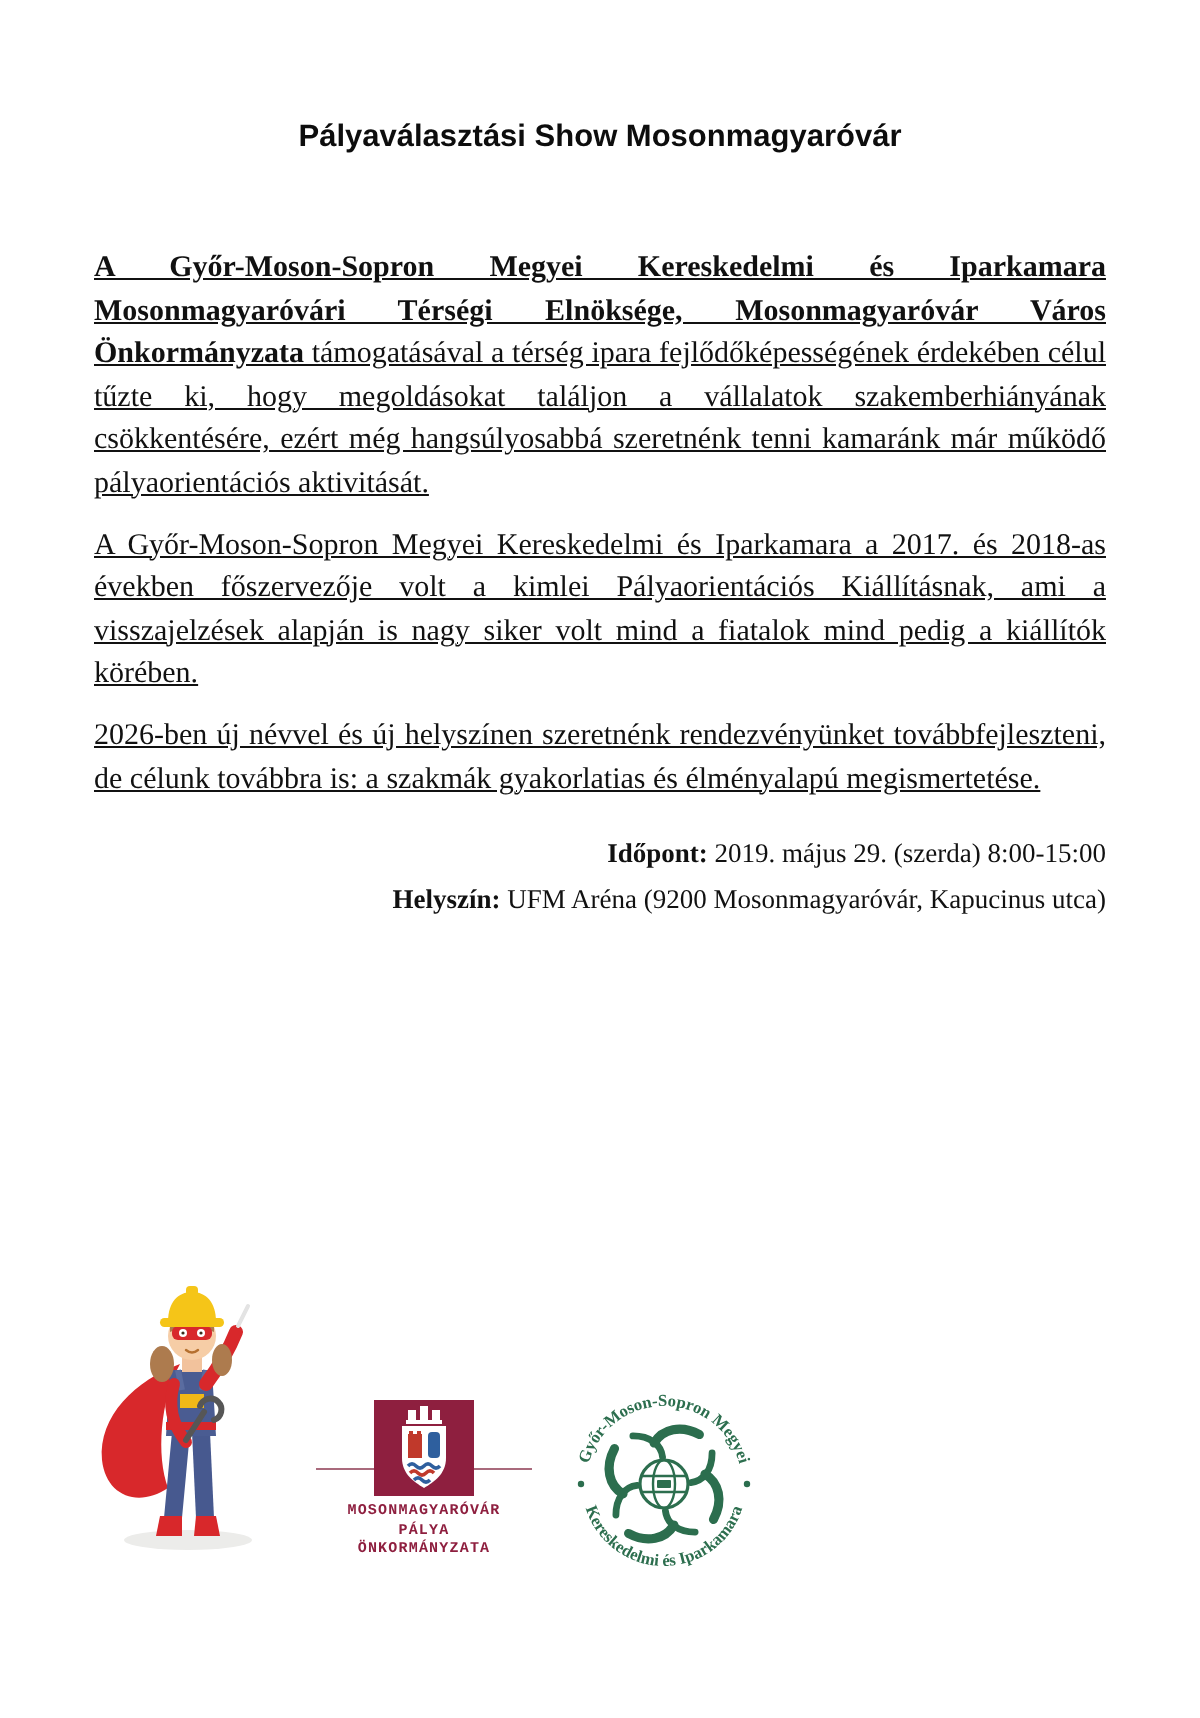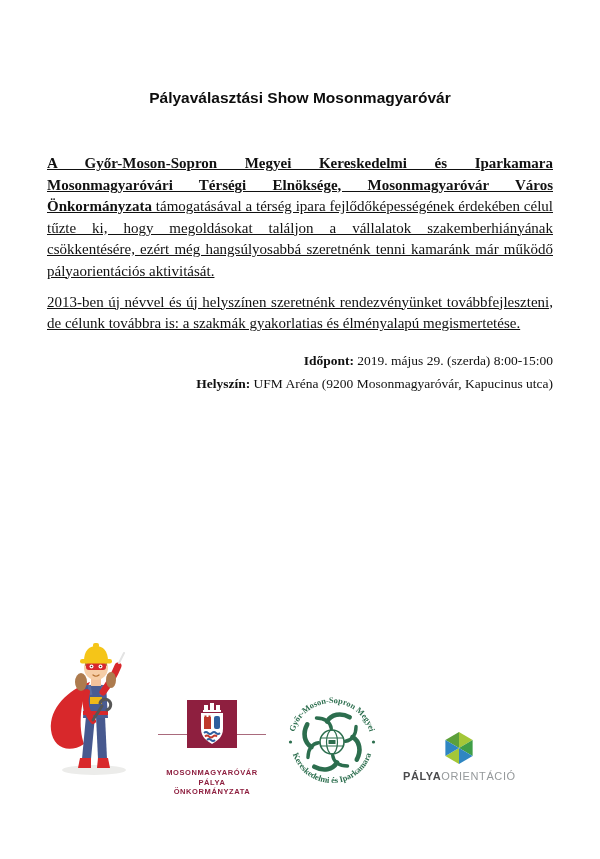--- a/index.html
+++ b/index.html
@@ -1,41 +1,41 @@
 <!DOCTYPE html>
 <html lang="hu"><head>
 <meta charset="utf-8">
 <style>
   html,body{margin:0;padding:0;background:#fff;}
   .page{
     position:relative;width:600px;height:859px;background:#ffffff;
     font-family:"Liberation Serif",serif;color:#111;overflow:hidden;
   }
-  .content{position:absolute;left:47px;right:47px;top:60px;margin-top:29px;}
+  .content{position:absolute;left:47px;right:47px;top:60px;}
   .doc-title{
     margin:0 0 46px 0;text-align:center;
     font-family:"Liberation Sans",sans-serif;font-weight:700;font-size:15.5px;color:#0d0d0d;
   }
   .body-p{
     margin:0 0 9.5px 0;text-align:justify;
     font-size:15px;line-height:21.5px;text-decoration:underline;
   }
   .body-p b{font-weight:700;}
   .details{margin-top:14px;}
   .detail-line{margin:0;font-size:13.5px;line-height:23px;text-align:right;}
   .detail-line b{font-weight:700;}
 
   
   .footer{position:absolute;left:0;top:0;width:600px;height:859px;pointer-events:none;}
   .mascot{position:absolute;left:44px;top:632px;width:100px;height:150px;}
 
   .city-logo{position:absolute;left:158px;top:700px;width:108px;text-align:center;}
   .city-rule{position:absolute;left:0;top:34px;width:108px;height:0;border-top:1px solid #a96a7c;}
   .city-crest{position:relative;display:block;margin:0 auto;width:50px;height:48px;}
-  .city-text{margin-top:20px;font-family:Liberation Sans, sans-serif;font-weight:700;
+  .city-text{margin-top:4px;font-family:Liberation Mono, monospace;font-weight:700;
     font-size:7.5px;line-height:9.5px;letter-spacing:0.6px;color:#8e1f3f;}
 
   .chamber-logo{position:absolute;left:284px;top:694px;width:96px;height:96px;}
 
   .career-logo{position:absolute;left:403px;top:730px;width:112px;text-align:center;}
   .career-cube{display:block;margin:0 auto;width:32px;height:36px;}
   .career-text{margin-top:4px;font-family:"Liberation Sans",sans-serif;font-size:11px;letter-spacing:0.6px;white-space:nowrap;}
   .career-text b{color:#4b4b4d;font-weight:700;}
   .career-text span{color:#95999b;font-weight:400;}
 </style>
@@ -43,22 +43,23 @@
 <body>
 
 <div class="page">
 
   <div class="content">
     <h1 class="doc-title">Pályaválasztási Show Mosonmagyaróvár</h1>
 
     <p class="body-p"><b>A Győr-Moson-Sopron Megyei Kereskedelmi és Iparkamara Mosonmagyaróvári Térségi Elnöksége, Mosonmagyaróvár Város Önkormányzata</b><span> támogatásával a térség ipara fejlődőképességének érdekében célul tűzte ki, hogy megoldásokat találjon a vállalatok szakemberhiányának csökkentésére, ezért még hangsúlyosabbá szeretnénk tenni kamaránk már működő pályaorientációs aktivitását.</span></p>
 
 
+    <p class="body-p"><span>A Győr-Moson-Sopron Megyei Kereskedelmi és Iparkamara a 2017. és 2018-as években főszervezője volt a kimlei Pályaorientációs Kiállításnak, ami a visszajelzések alapján is nagy siker volt mind a fiatalok mind pedig a kiállítók körében.</span></p>
 
-    <p class="body-p"><span>2013-ben új névvel és új helyszínen szeretnénk rendezvényünket továbbfejleszteni, de célunk továbbra is: a szakmák gyakorlatias és élményalapú megismertetése.</span></p>
+    <p class="body-p"><span>2026-ben új névvel és új helyszínen szeretnénk rendezvényünket továbbfejleszteni, de célunk továbbra is: a szakmák gyakorlatias és élményalapú megismertetése.</span></p>
 
 
     <div class="details">
       <p class="detail-line"><b>Időpont:</b> <span>2019. május 29. (szerda) 8:00-15:00</span></p>
       <p class="detail-line"><b>Helyszín:</b> <span>UFM Aréna (9200 Mosonmagyaróvár, Kapucinus utca)</span></p>
     </div>
   </div>
 
   <div class="footer">
 
@@ -164,26 +165,15 @@
         <circle cx="89.5" cy="48" r="1.6"></circle>
         <text font-family="Liberation Serif, serif" font-size="8.4" font-weight="700" text-anchor="middle">
           <textPath href="#arcTop" startOffset="50%">Győr-Moson-Sopron Megyei</textPath>
         </text>
         <text font-family="Liberation Serif, serif" font-size="8.4" font-weight="700" text-anchor="middle">
           <textPath href="#arcBottom" startOffset="50%">Kereskedelmi és Iparkamara</textPath>
         </text>
       </g>
     </svg>
 
-    <div class="career-logo">
-      <svg class="career-cube" viewBox="0 0 40 44" aria-hidden="true">
-        <polygon points="20,2 3,12 20,22" fill="#5ca03b"></polygon>
-        <polygon points="20,2 37,12 20,22" fill="#a4c738"></polygon>
-        <polygon points="37,12 37,32 20,22" fill="#3f9e47"></polygon>
-        <polygon points="37,32 20,42 20,22" fill="#2f86c2"></polygon>
-        <polygon points="20,42 3,32 20,22" fill="#a4c738"></polygon>
-        <polygon points="3,32 3,12 20,22" fill="#2f86c2"></polygon>
-      </svg>
-      <div class="career-text"><b>PÁLYA</b><span>ORIENTÁCIÓ</span></div>
-    </div>
 
   </div>
 </div>
 
 </body></html>

